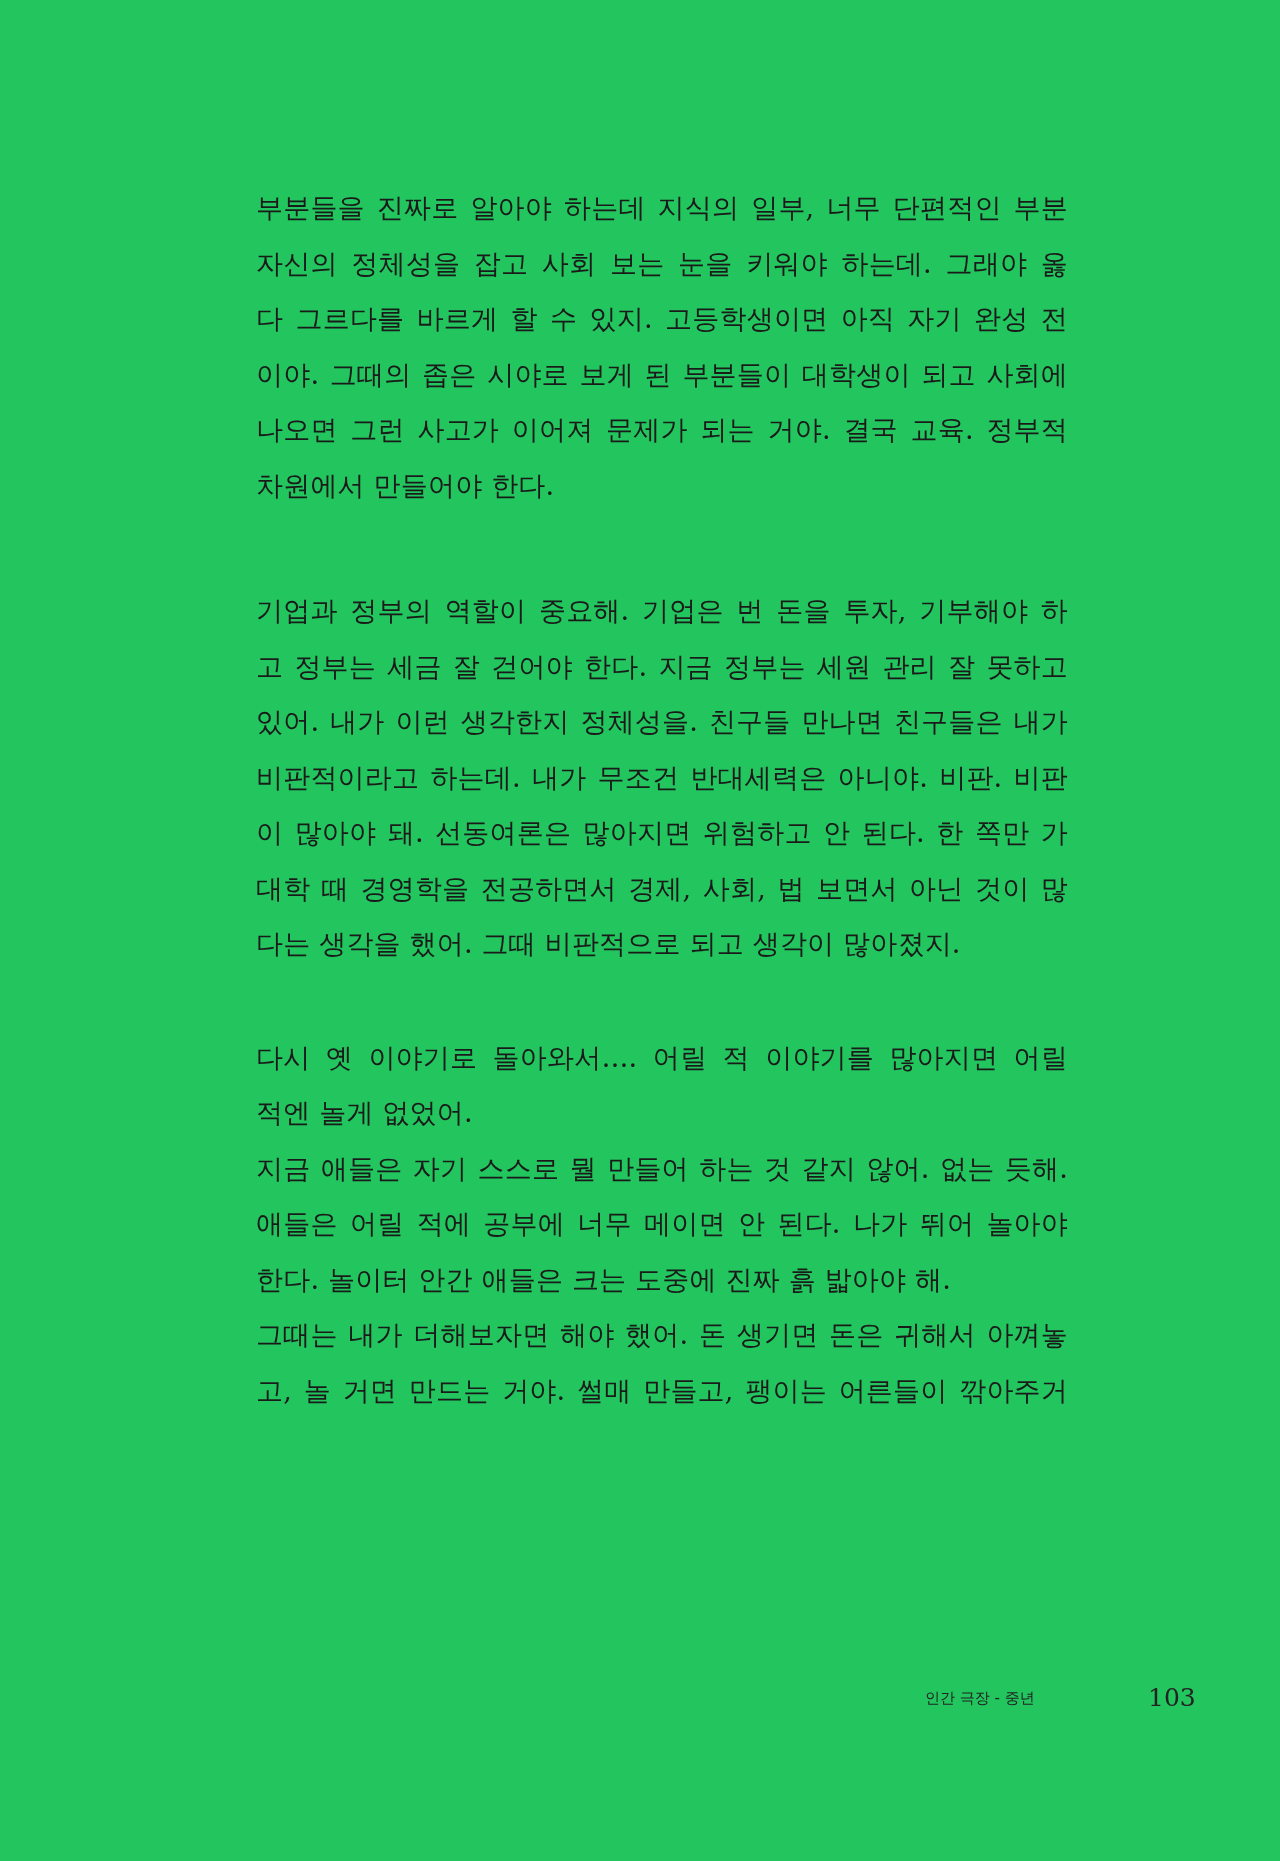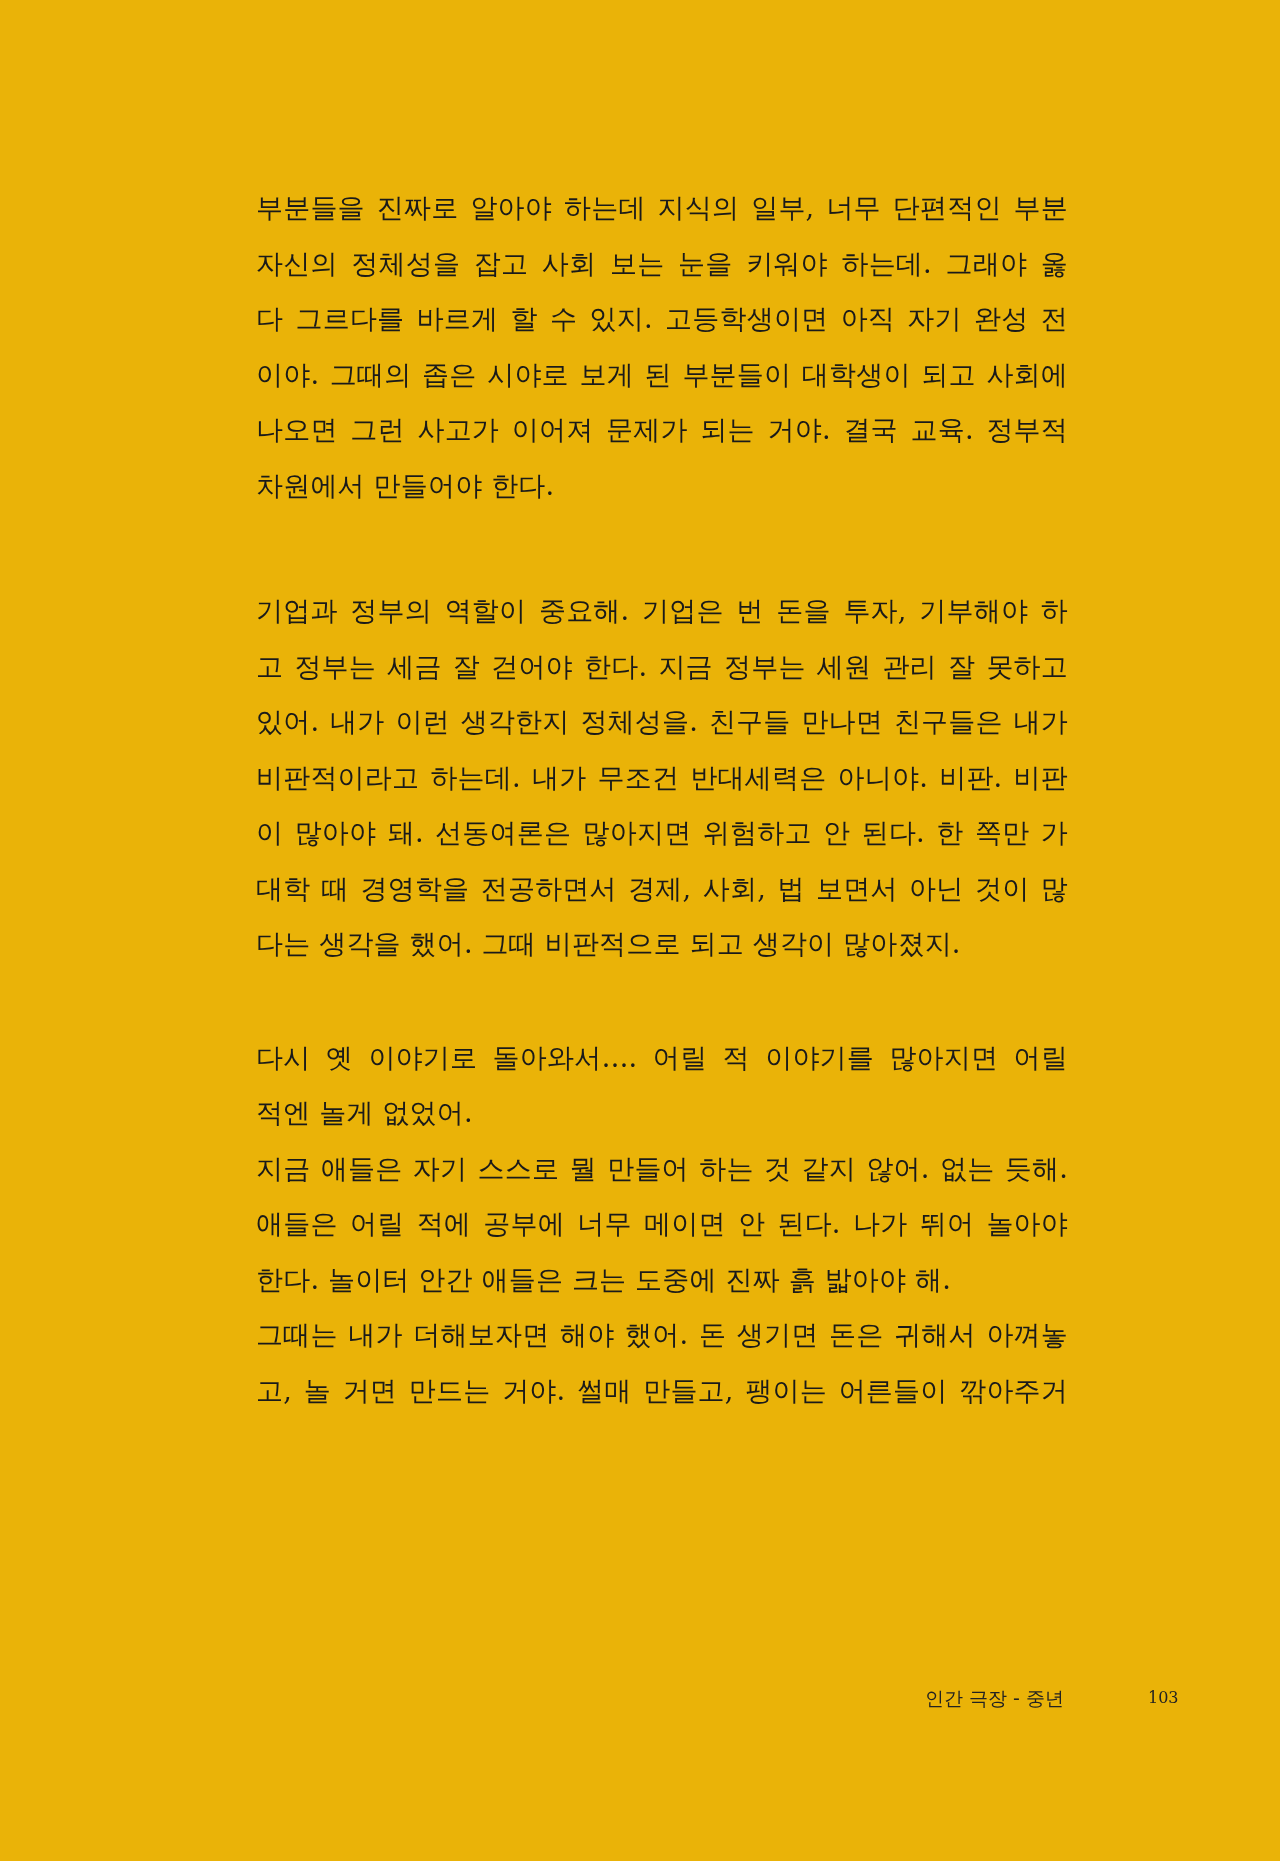--- a/index.html
+++ b/index.html
@@ -13,21 +13,21 @@
       position: relative;
       overflow: hidden;
       color: #1a1a1a;
       font-family: "DejaVu Serif", "Liberation Serif", serif;
     }
     .page {
       position: absolute;
       left: 0; top: 0;
       width: 1280px;
       height: 1861px;
-      background: #eab308;
+      background: #22c55e;
     }
     .body-text {
       position: absolute;
       left: 256px;
       width: 812px;
       top: 180px;
     }
     .para {
       margin: 0;
     }
@@ -51,31 +51,31 @@
       position: absolute;
       top: 1680px;
       left: 0;
       width: 1280px;
       height: 36px;
     }
     .running-title {
       position: absolute;
       left: 925px;
       top: 0;
-      font-size: 19px;
+      font-size: 15px;
       line-height: 36px;
       color: #222;
       font-family: "DejaVu Sans", "Liberation Sans", sans-serif;
       white-space: nowrap;
     }
     .page-number {
       position: absolute;
       left: 1148px;
       top: 0;
-      font-size: 16px;
+      font-size: 25px;
       line-height: 36px;
       color: #222;
       font-family: "DejaVu Serif", "Liberation Serif", serif;
       text-align: right;
     }
   </style>
 </head>
 <body>
 
 <div class="page">

